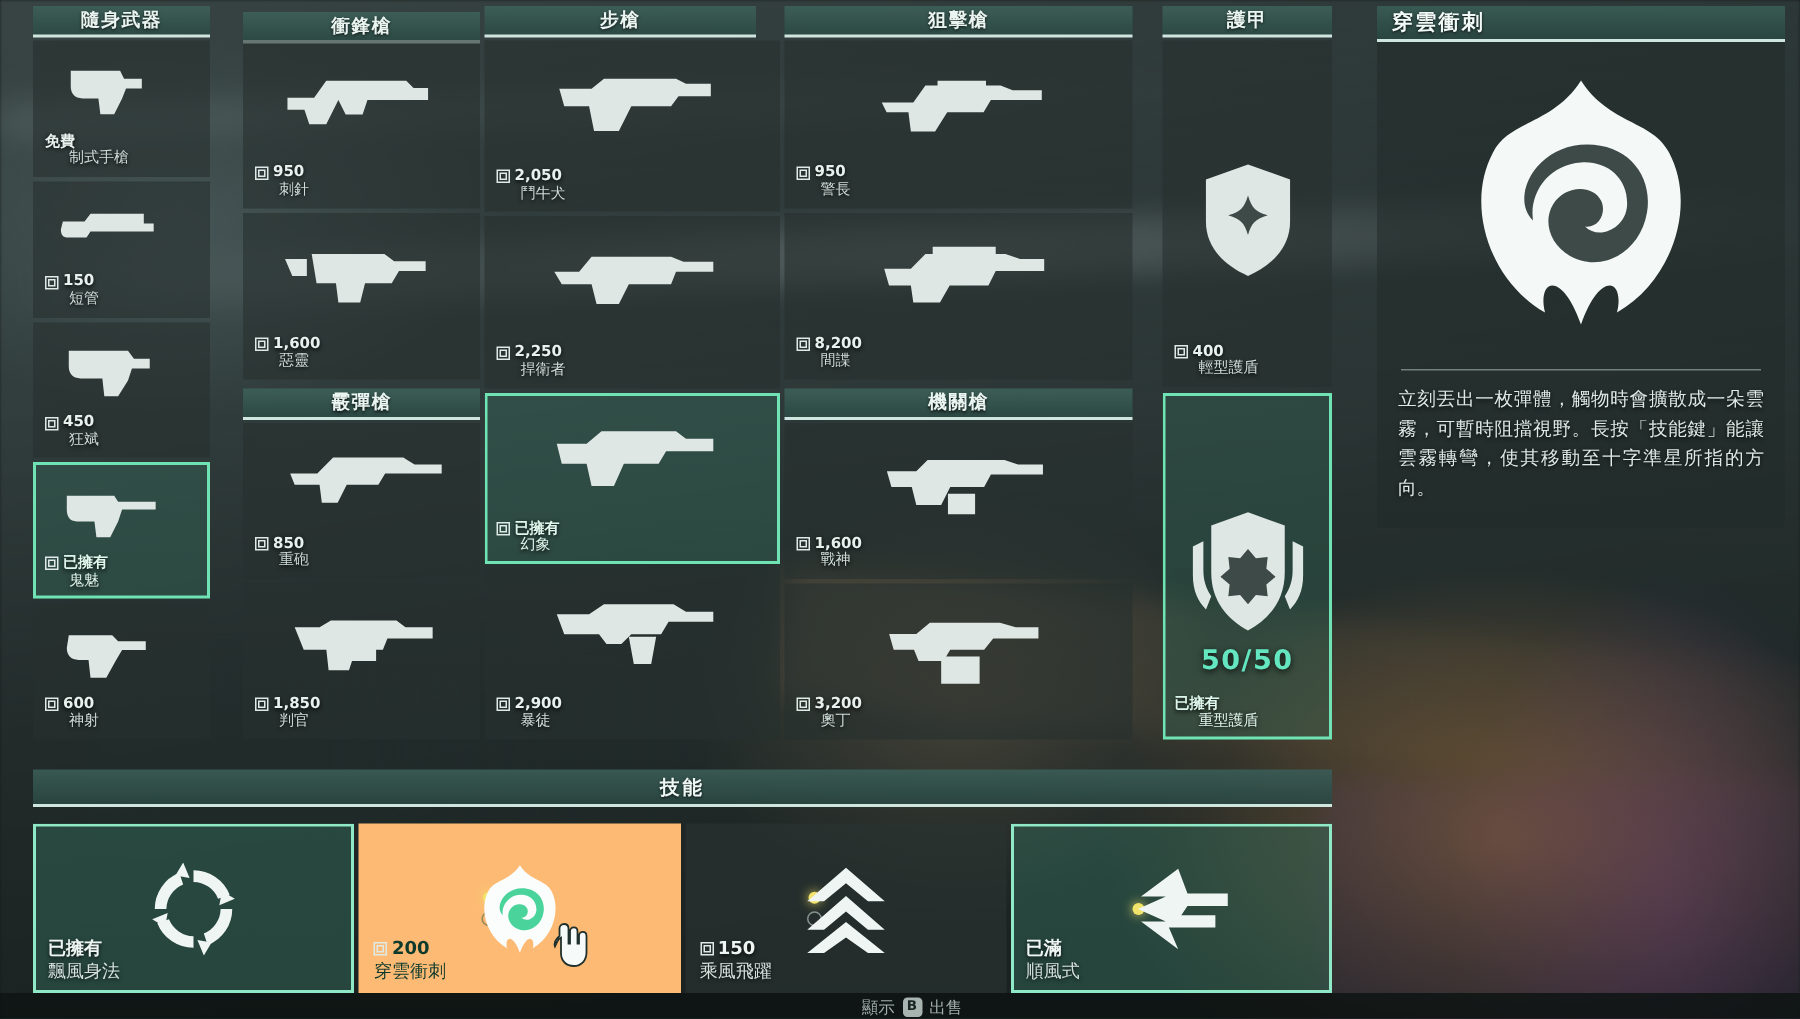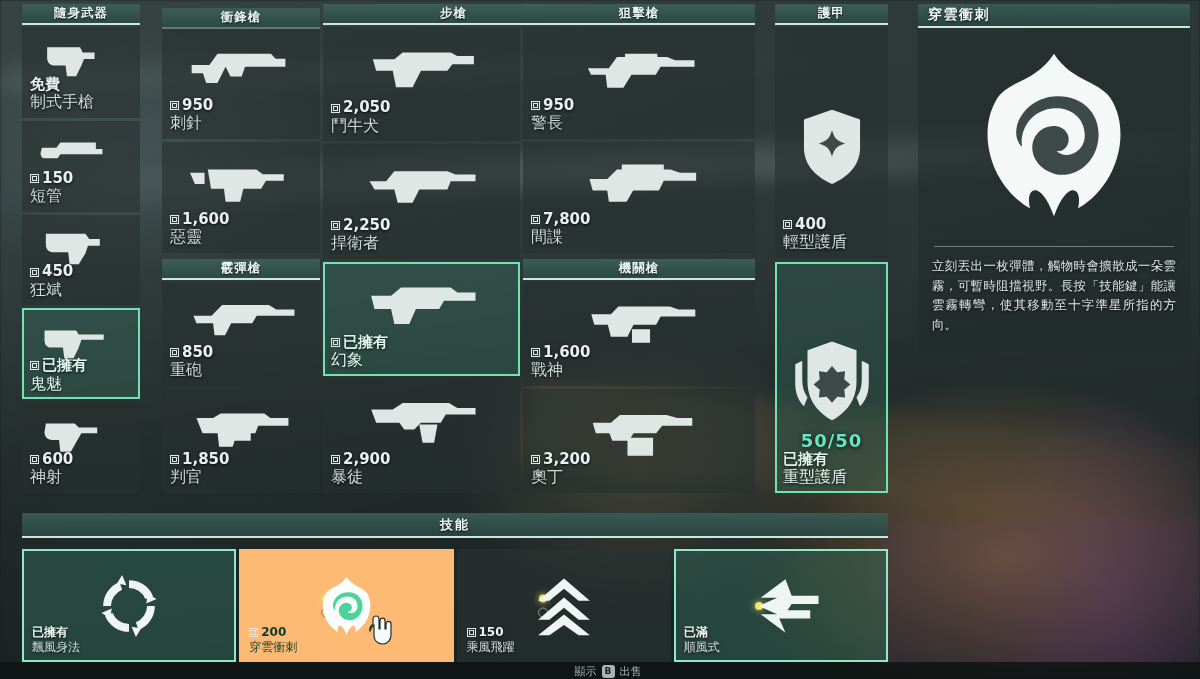--- a/index.html
+++ b/index.html
@@ -41,24 +41,24 @@
   .grid-col{position:absolute;display:flex;flex-direction:column;gap:3px;}
   .cell{
     position:relative;flex:1;
     background:rgba(38,48,46,.62);
     overflow:hidden;cursor:pointer;
   }
   .cell.owned{background:rgba(52,110,92,.40);box-shadow:inset 0 0 0 2px #6fe3b4;}
   .cell .art{position:absolute;left:0;right:0;top:8%;height:58%;display:flex;align-items:center;justify-content:center;}
   .cell .art svg{width:86%;height:100%;}
   .meta{position:absolute;left:8px;bottom:6px;line-height:1.16;text-shadow:0 1px 3px rgba(0,0,0,.85);}
-  .price{font-size:15px;font-weight:bold;color:#e8f1ee;white-space:nowrap;display:flex;align-items:center;gap:3px;}
+  .price{font-size:10px;font-weight:bold;color:#e8f1ee;white-space:nowrap;display:flex;align-items:center;gap:3px;}
   .cred{display:inline-block;width:7px;height:7px;border:1.4px solid #dfeae6;position:relative;}
   .cred::after{content:"";position:absolute;left:1px;top:1px;right:1px;bottom:1px;border:1px solid #dfeae6;}
-  .wname{font-size:16px;color:#cfdcd8;white-space:nowrap;}
+  .wname{font-size:10px;color:#cfdcd8;white-space:nowrap;margin-left:16px;}
   .owned .price,.owned .wname{color:#dff6ec;}
 
   
   .armor-cell{position:relative;background:rgba(38,48,46,.60);overflow:hidden;cursor:pointer;}
   .armor-cell.owned{background:rgba(52,110,92,.34);box-shadow:inset 0 0 0 2px #6fe3b4;}
   .armor-cell .shield{position:absolute;left:0;right:0;top:30%;height:44%;display:flex;align-items:center;justify-content:center;}
   .armor-cell .shield svg{height:100%;}
   .hpcount{position:absolute;left:0;right:0;bottom:42px;text-align:center;color:#64e6c0;font-size:18px;font-weight:bold;letter-spacing:1px;text-shadow:0 1px 4px rgba(0,0,0,.8);}
 
   
@@ -239,21 +239,21 @@
           </div>
           <div class="meta">
             <div class="price">
               <span class="cred"></span>
               <span>1,850</span>
             </div>
             <div class="wname">判官</div>
           </div>
         </div>
       </div>
-      <div class="col-head" style="left: 323px; top: 4px; width: 181px; padding-left: 40px;">步槍</div>
+      <div class="col-head" style="left: 323px; top: 4px; width: 181px;">步槍</div>
       <div class="grid-col" style="left: 323px; top: 27px; width: 197px; height: 466px;">
         <div class="cell">
           <div class="art">
             <svg viewBox="0 0 130 80" preserveAspectRatio="xMidYMid meet" aria-hidden="true">
               <path d="M6 28h26l10-8h58l8 4h20v10h-26l-6 8H64l-10 20H34l-4-20H10z" fill="#dfe7e4"></path>
             </svg>
           </div>
           <div class="meta">
             <div class="price">
               <span class="cred"></span>
@@ -323,21 +323,21 @@
         </div>
         <div class="cell">
           <div class="art">
             <svg viewBox="0 0 130 80" preserveAspectRatio="xMidYMid meet" aria-hidden="true">
               <path d="M4 36h22l12-12h66l12 4h20v10H96l-6 12H58l-8 14H28l-2-14H8zM44 18h52v7H44z" fill="#dfe7e4"></path>
             </svg>
           </div>
           <div class="meta">
             <div class="price">
               <span class="cred"></span>
-              <span>7,800</span>
+              <span>8,200</span>
             </div>
             <div class="wname">間諜</div>
           </div>
         </div>
       </div>
       <div class="col-head" style="left: 523px; top: 259px; width: 232px;">機關槍</div>
       <div class="grid-col" style="left: 523px; top: 282px; width: 232px; height: 211px;">
         <div class="cell">
           <div class="art">
             <svg viewBox="0 0 130 80" preserveAspectRatio="xMidYMid meet" aria-hidden="true">

